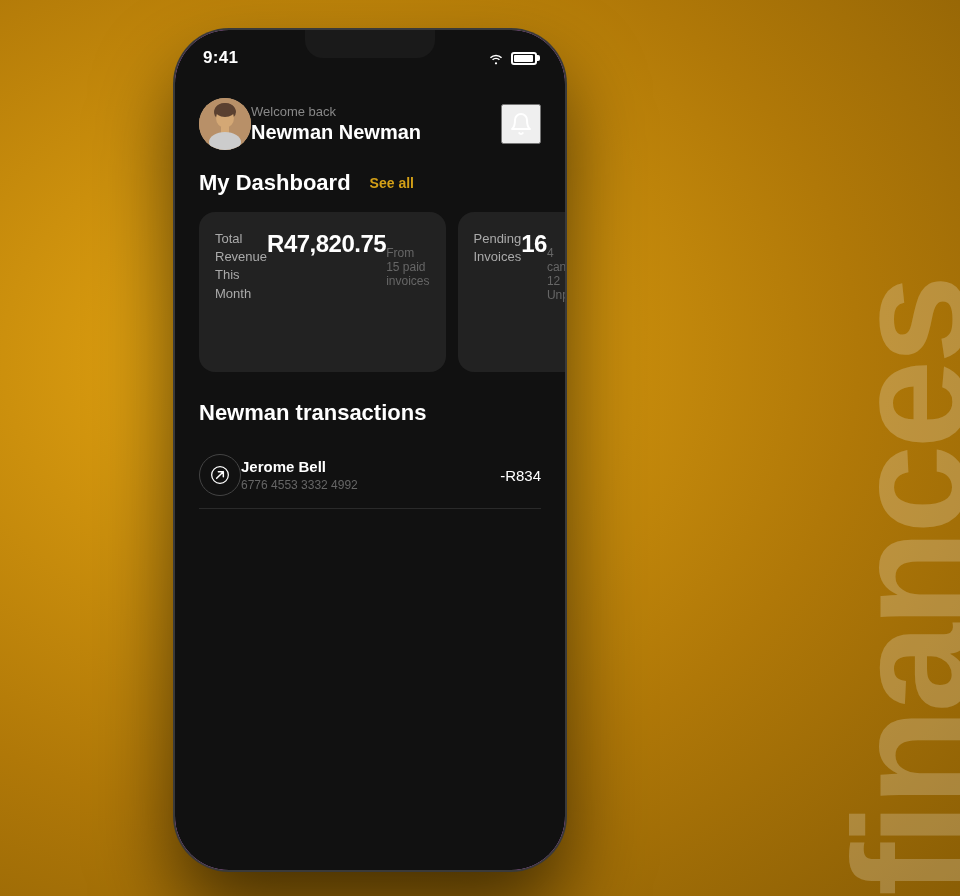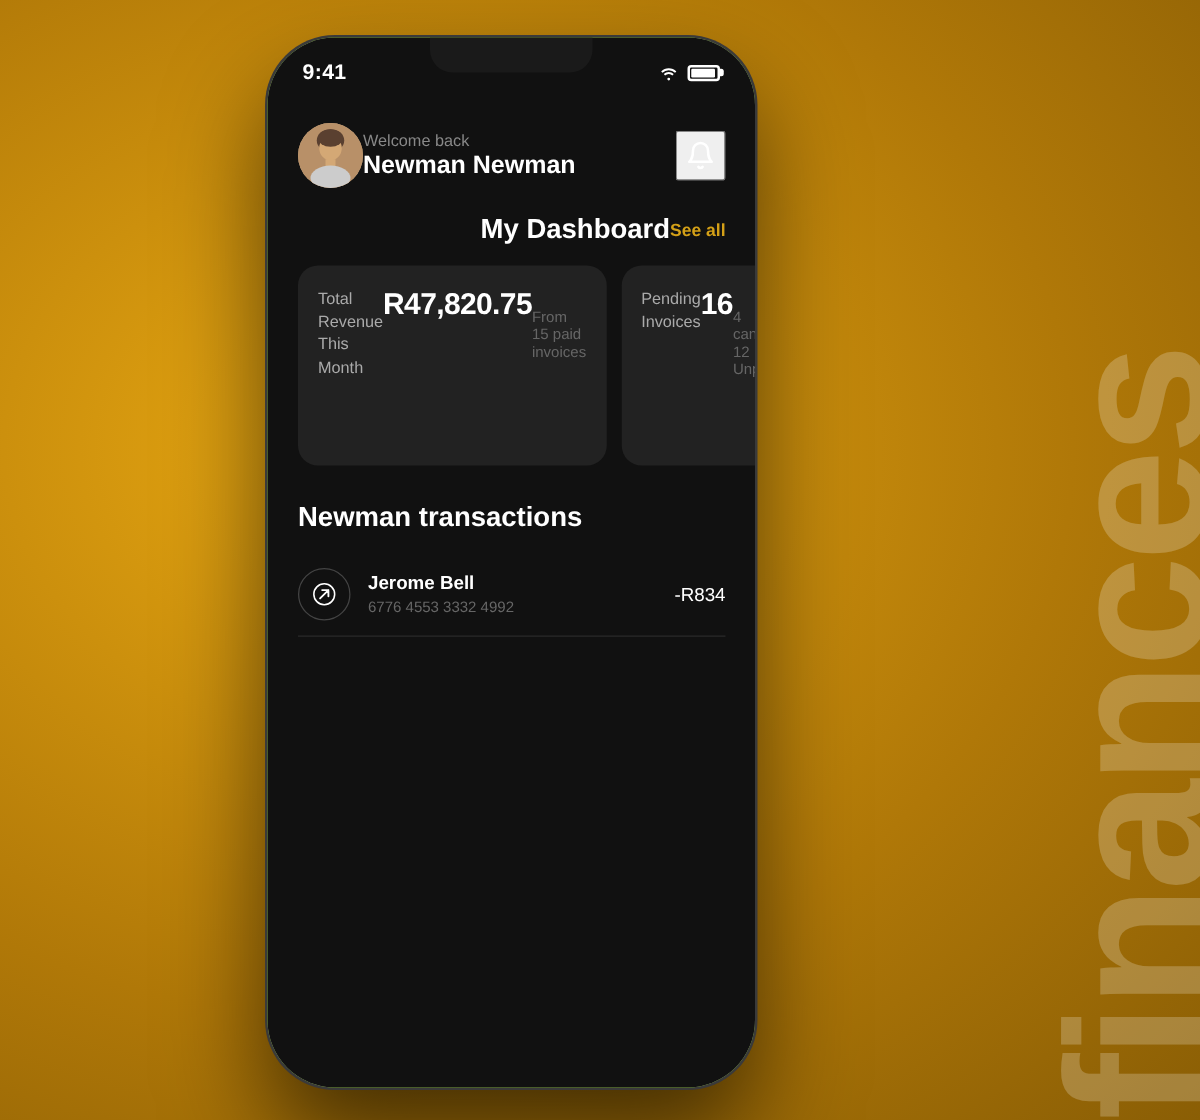--- a/index.html
+++ b/index.html
@@ -45,29 +45,28 @@
       position: absolute;
       left: 175px;
       top: 30px;
       width: 390px;
       height: 840px;
     }
 
     .phone-outer {
       width: 100%;
       height: 100%;
-      background: #84cc16;
+      background: #d946ef;
       border-radius: 54px;
       box-shadow:
         0 0 0 2px #3a3a3a,
         0 40px 80px rgba(0,0,0,0.6),
         inset 0 0 0 1px #555;
       overflow: hidden;
       position: relative;
-      margin-left: 39px;
     }
 
     
     .phone-notch {
       position: absolute;
       top: 0;
       left: 50%;
       transform: translateX(-50%);
       width: 130px;
       height: 28px;
@@ -224,22 +223,23 @@
       height: 24px;
       fill: none;
       stroke: white;
       stroke-width: 2;
     }
 
     
     .section-header {
       display: flex;
       align-items: center;
-      justify-content: flex-end;
+      justify-content: flex-start;
       margin-bottom: 16px;
+      gap: 19px;
     }
 
     .section-title {
       font-size: 22px;
       font-weight: 800;
       color: #ffffff;
     }
 
     .see-all-btn {
       font-size: 14px;
@@ -291,21 +291,20 @@
     .transactions-title {
       font-size: 22px;
       font-weight: 800;
       color: #ffffff;
       margin-bottom: 16px;
     }
 
     .transaction-item {
       display: flex;
       align-items: center;
-      gap: 14px;
       padding: 12px 0;
       border-bottom: 1px solid #2a2a2a;
     }
 
     .tx-icon {
       width: 42px;
       height: 42px;
       border-radius: 50%;
       border: 1.5px solid #444;
       display: flex;

